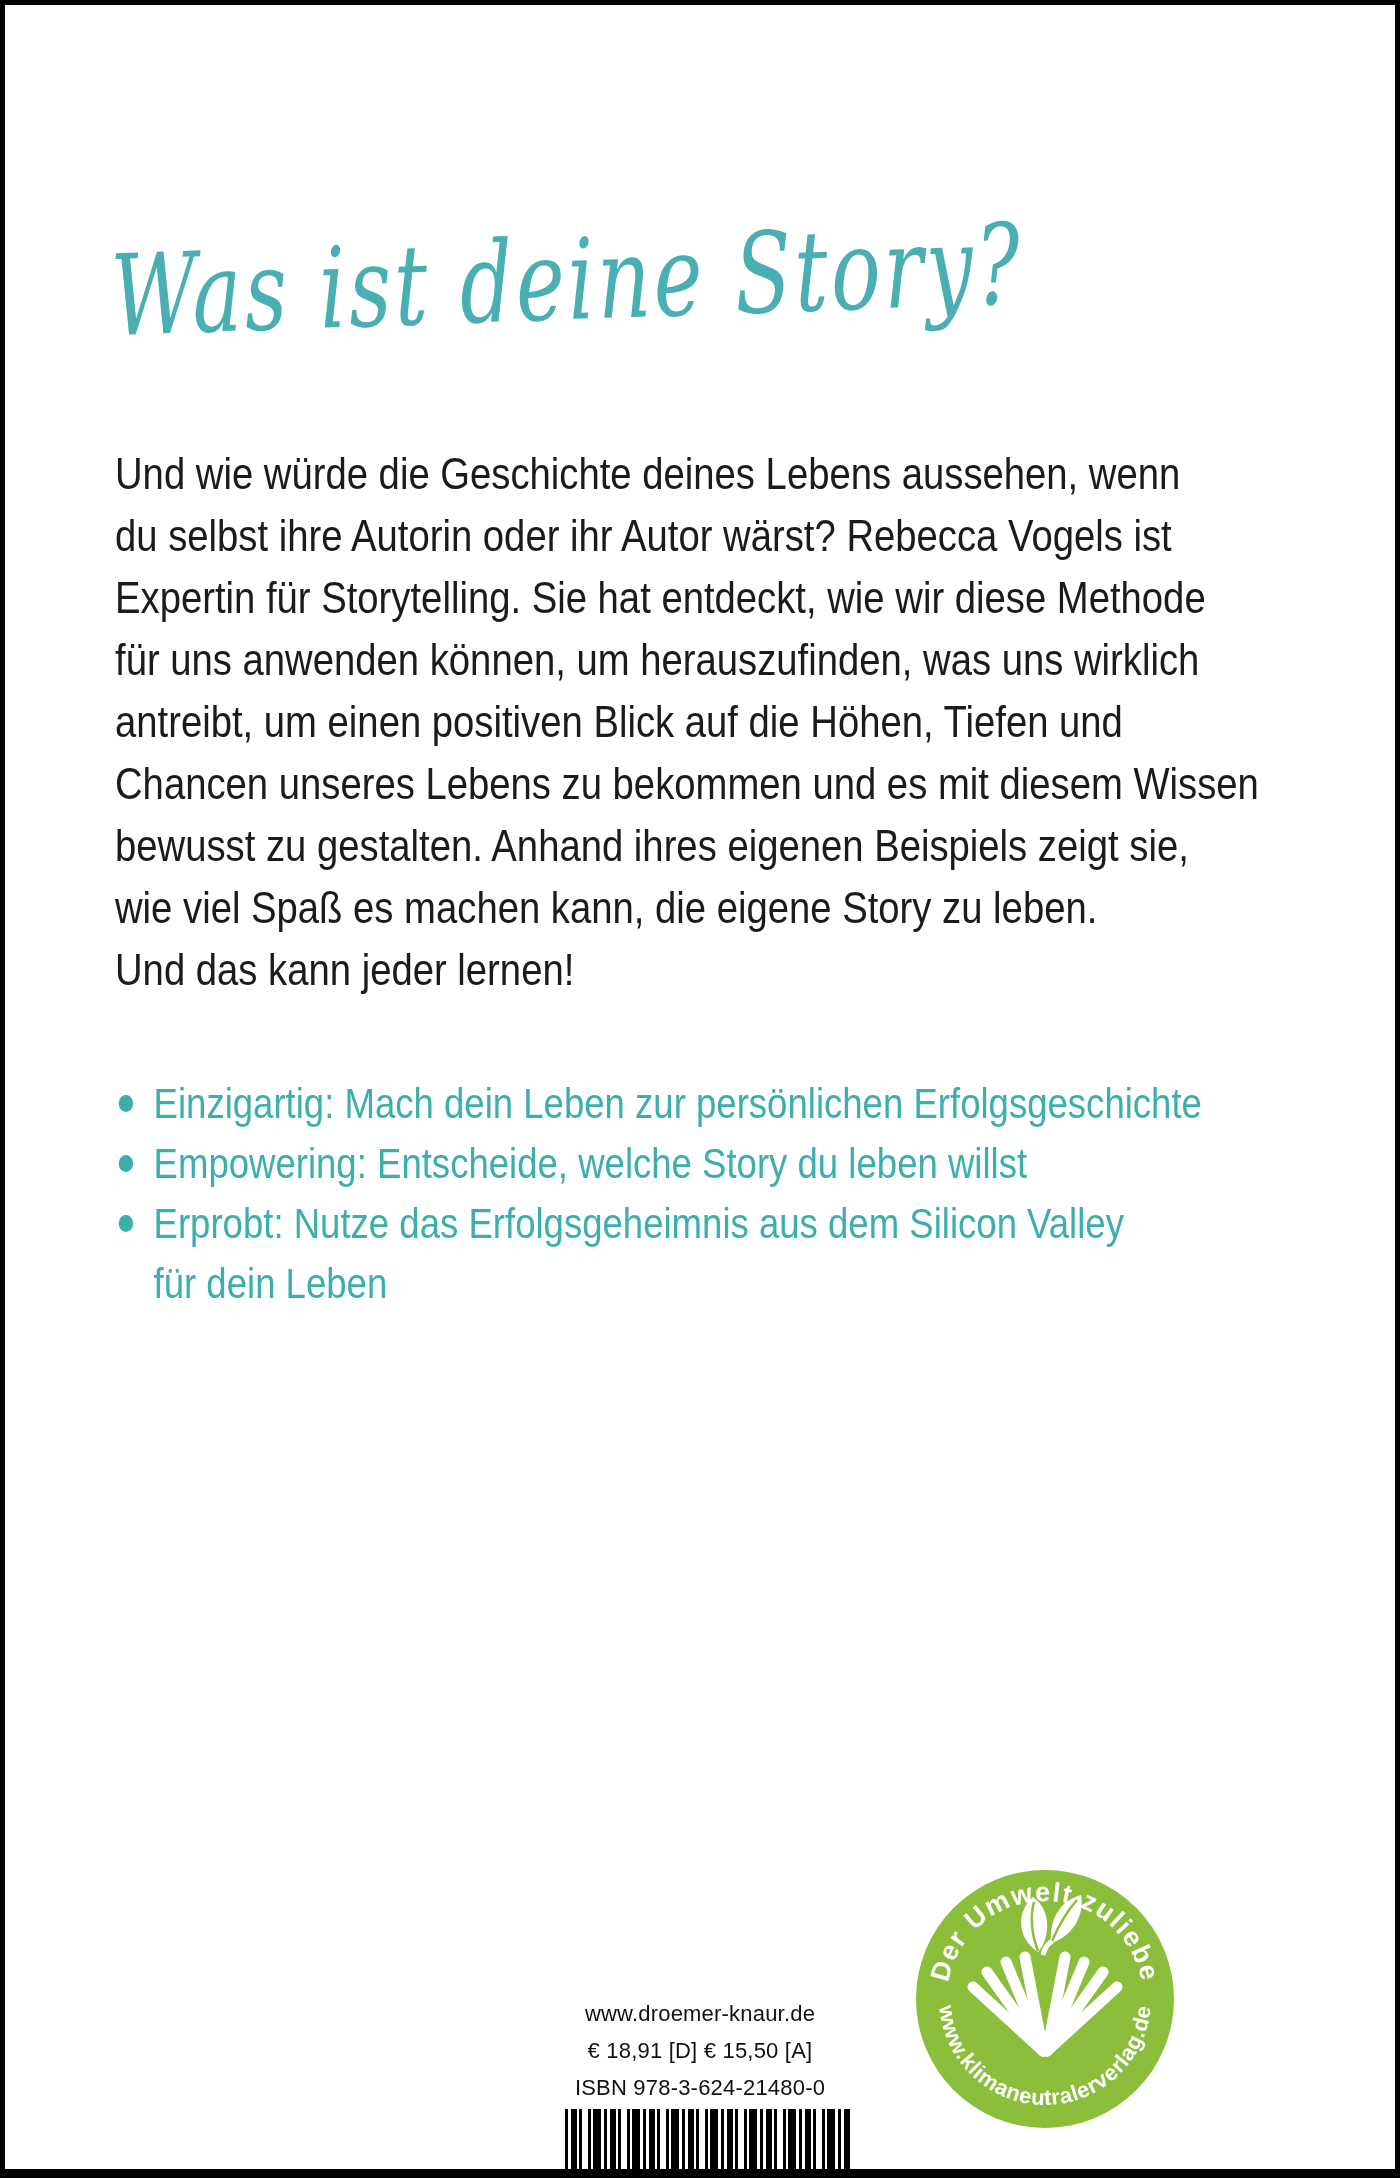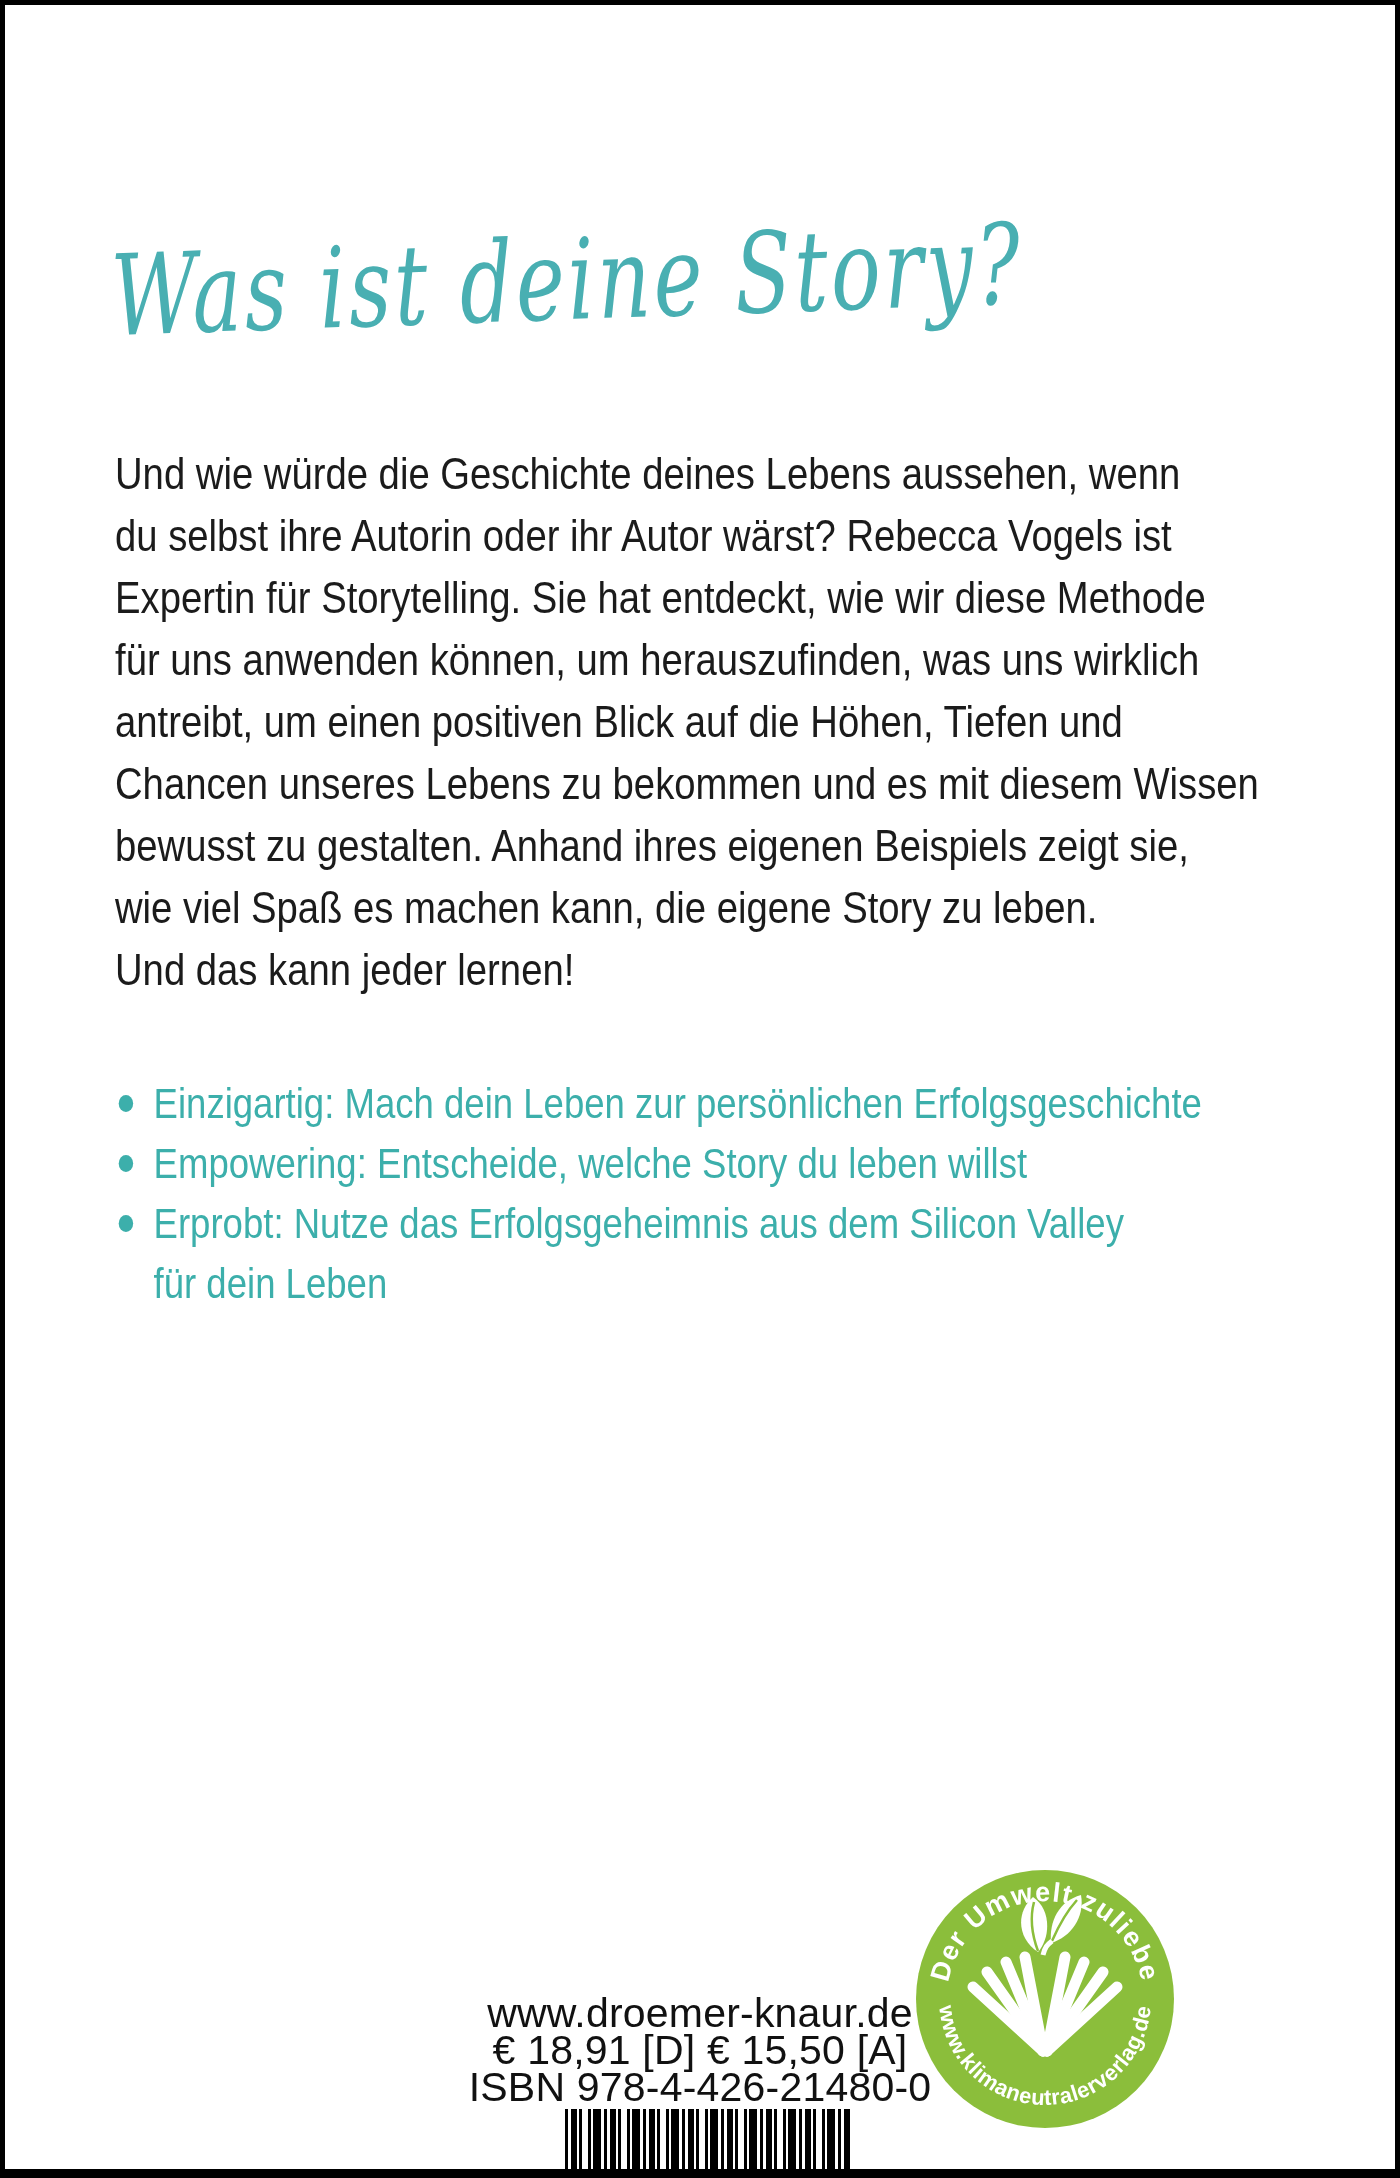--- a/index.html
+++ b/index.html
@@ -45,21 +45,21 @@
   .dot {
     flex:none;
     width:17px; height:17px; border-radius:50%;
     background:#3CAFAB;
     margin:22px 24px 0 2px;
   }
   .bullet-text { white-space:pre-line; }
   .footer {
     position:absolute; left:0; right:0; top:1990px;
     text-align:center;
-    font-size:41px; line-height:37px;
+    font-size:22px; line-height:37px;
     color:#111;
     letter-spacing:0.2px;
   }
   .barcode {
     position:absolute; left:560px; top:2104px;
     width:287px; height:70px;
     background:repeating-linear-gradient(90deg,
       #000 0 3px, #fff 3px 6px,
       #000 6px 12px, #fff 12px 14px,
       #000 14px 17px, #fff 17px 23px,
@@ -129,18 +129,18 @@
       <path d="M125,84 C119,68 117,50 121,35" stroke="#8BBE3B" stroke-width="2.5" fill="none"></path>
       <path d="M138,76 C136,54 146,34 168,28 C172,50 158,70 138,76 Z" fill="#ffffff"></path>
       <path d="M139,74 C146,58 154,44 164,33" stroke="#8BBE3B" stroke-width="2.5" fill="none"></path>
       <path d="M130,88 C132,80 134,78 139,74" stroke="#ffffff" stroke-width="5" fill="none"></path>
     </g>
   </svg>
 
   <div class="footer">
     <div>www.droemer-knaur.de</div>
     <div>€ 18,91 [D]  € 15,50 [A]</div>
-    <div>ISBN 978-4-426-21480-0</div>
+    <div>ISBN 978-3-624-21480-0</div>
   </div>
 
   <div class="barcode"></div>
 
 </div>
 
 </body></html>

